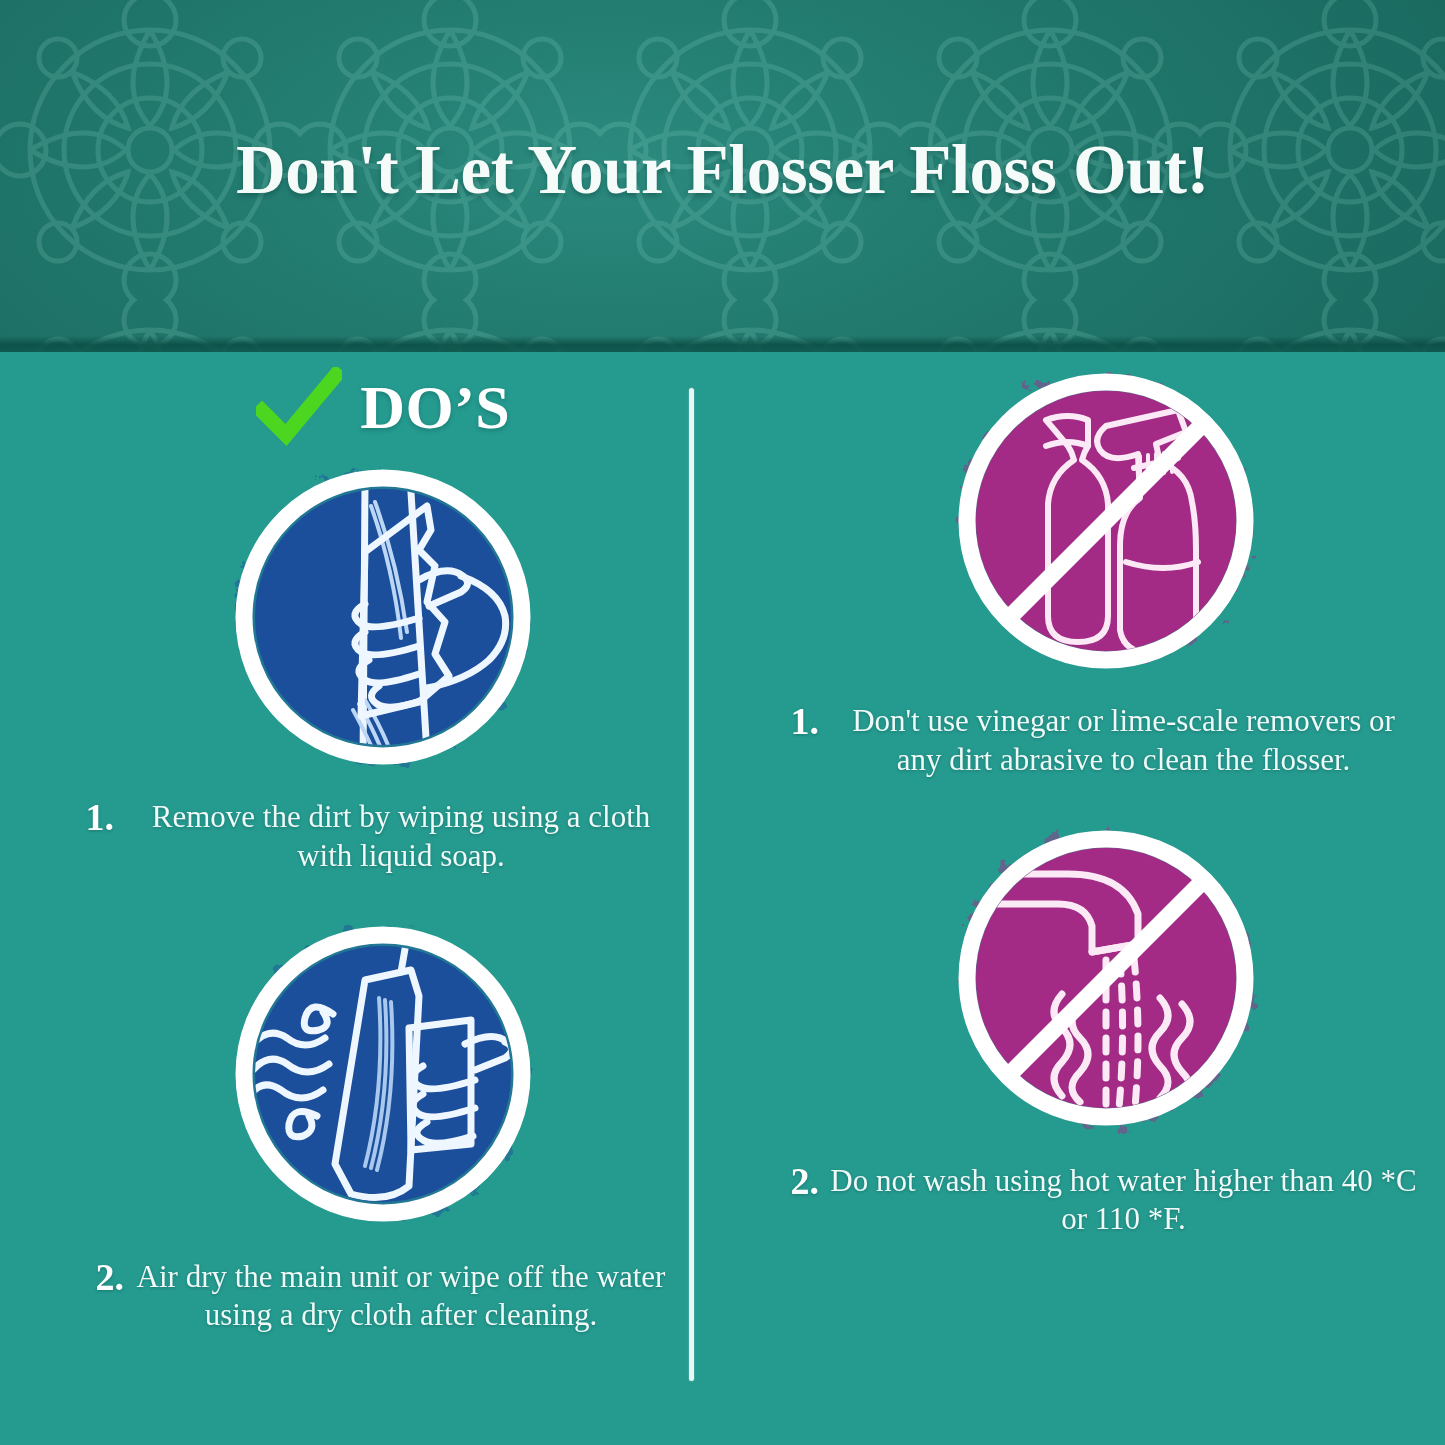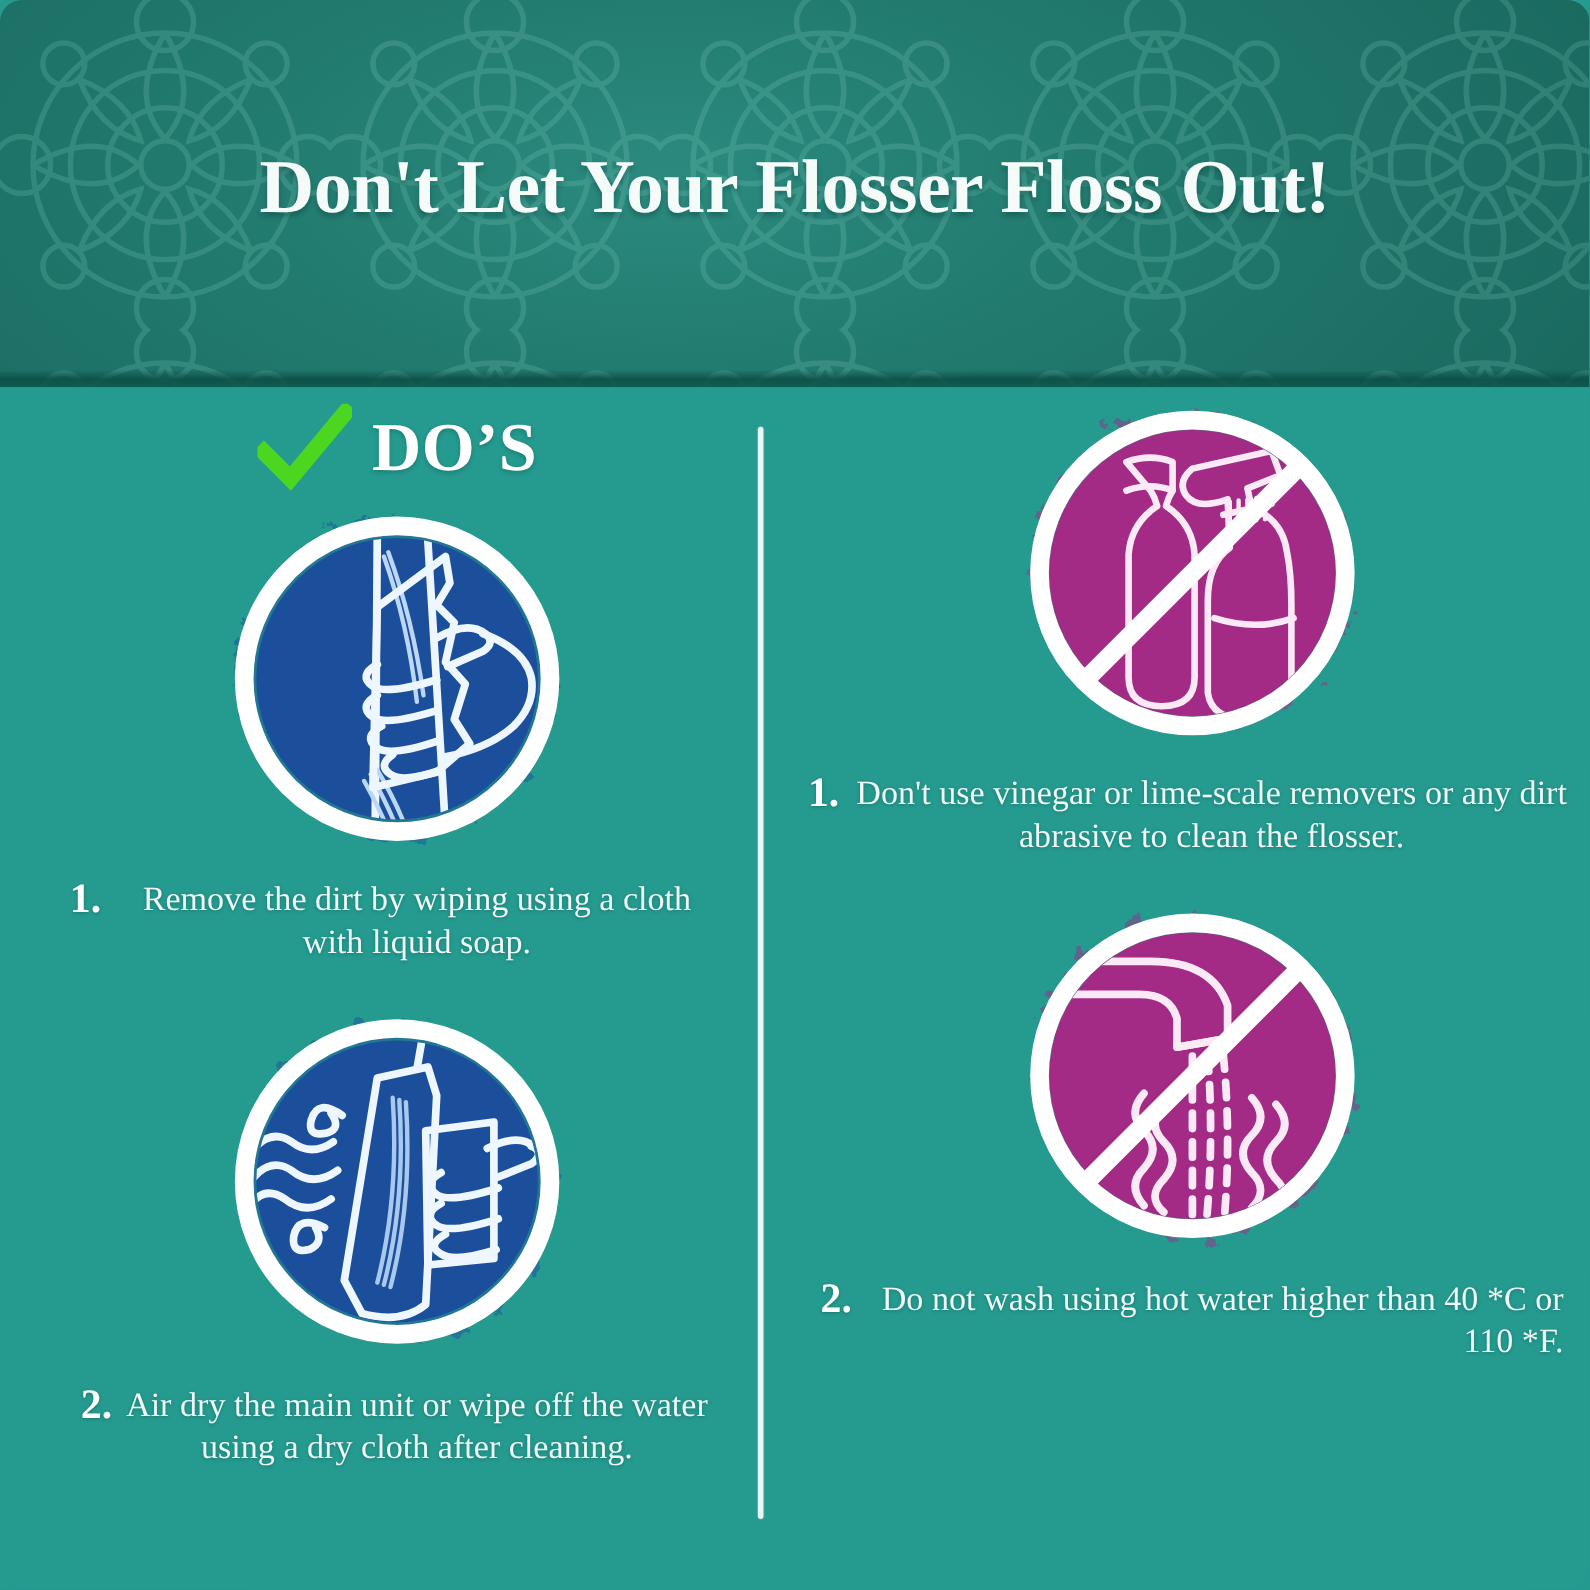--- a/index.html
+++ b/index.html
@@ -2,21 +2,21 @@
 <html><head>
 <meta charset="utf-8">
 <style>
   * { margin:0; padding:0; box-sizing:border-box; }
   html,body { width:1445px; height:1445px; }
   body {
     font-family:"Liberation Serif", serif;
     background:#259a8f;
     overflow:hidden;
   }
-  .poster { position:relative; width:1445px; height:1445px; overflow:hidden;border-radius:20px; }
+  .poster { position:relative; width:1445px; height:1445px; overflow:hidden; }
 
   
   .header {
     position:absolute; left:0; top:0; width:1445px; height:352px;
     background:
       radial-gradient(ellipse 900px 420px at 42% 46%, #2b8a7e 0%, #227a6e 45%, #1a6a60 100%);
     overflow:hidden;
   }
   .header-pattern {
     position:absolute; inset:0;
@@ -56,21 +56,21 @@
   .body-area {
     position:absolute; left:0; top:352px; width:1445px; height:1093px;
     background:#259a8f;
   }
   .divider {
     position:absolute; left:689px; top:36px; width:5px; height:993px;
     background:#e8f7f4; border-radius:3px;
     box-shadow:0 0 2px rgba(255,255,255,.4);
   }
   .columns { position:absolute; inset:0; display:flex; }
-  .column { width:50%; position:relative; padding:0 12px; }
+  .column { width:50%; position:relative; padding:0 24px;margin-left:44px; }
 
   .col-head {
     display:flex; align-items:center; justify-content:center;
     gap:18px; height:96px; padding-top:14px;
   }
   .col-head-label {
     color:#ffffff; font-weight:bold; font-size:62px; letter-spacing:.5px;
     text-shadow:0 2px 4px rgba(0,60,55,.3);
   }
   .mark-svg { display:block; }
@@ -93,21 +93,21 @@
     gap:7px;
   }
   .caption .num {
     font-weight:bold; font-size:38px; line-height:1.05;
     flex:0 0 auto; color:#ffffff;
   }
   .caption .txt { max-width:600px; }
   .cap-left-1 .txt { max-width:560px; }
   .cap-left-2 .txt { max-width:540px; }
   .cap-right-1 .txt { max-width:672px; }
-  .cap-right-2 .txt { max-width:640px;text-align:right; }
+  .cap-right-2 .txt { max-width:640px; }
 </style>
 </head>
 <body>
 
 <div class="poster">
 
   <div class="header">
 
     <svg class="header-pattern" viewBox="0 0 1445 352" preserveAspectRatio="xMidYMid slice">
       <defs>

